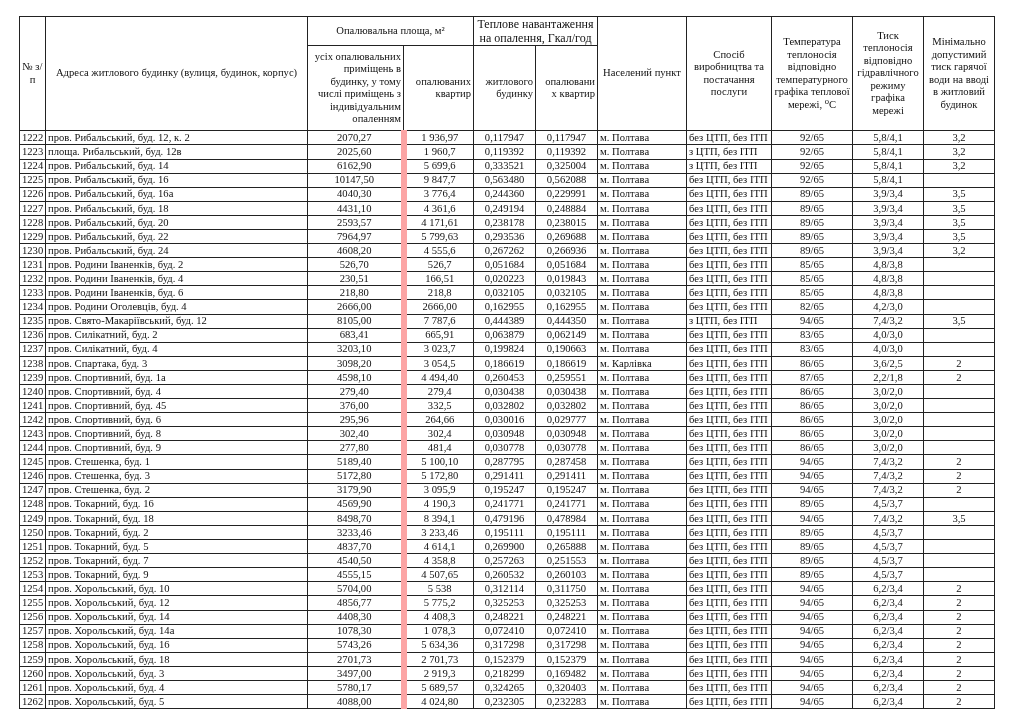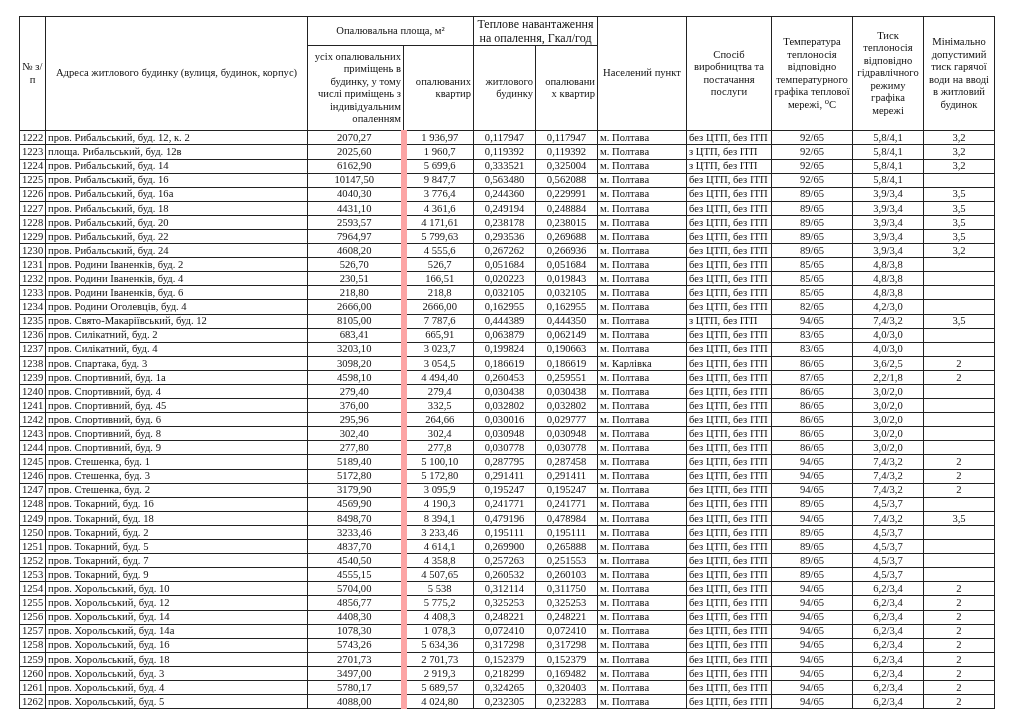--- a/index.html
+++ b/index.html
@@ -337,21 +337,21 @@
         <td class="l">м. Полтава</td>
         <td class="l">без ЦТП, без ІТП</td>
         <td class="c">86/65</td>
         <td class="c">3,0/2,0</td>
         <td class="c"></td>
       </tr>
       <tr>
         <td class="c">1244</td>
         <td class="l">пров. Спортивний, буд. 9</td>
         <td class="c">277,80</td>
-        <td class="c area2">277,8</td>
+        <td class="c area2">481,4</td>
         <td class="c">0,030778</td>
         <td class="c">0,030778</td>
         <td class="l">м. Полтава</td>
         <td class="l">без ЦТП, без ІТП</td>
         <td class="c">86/65</td>
         <td class="c">3,0/2,0</td>
         <td class="c"></td>
       </tr>
       <tr>
         <td class="c">1245</td>

